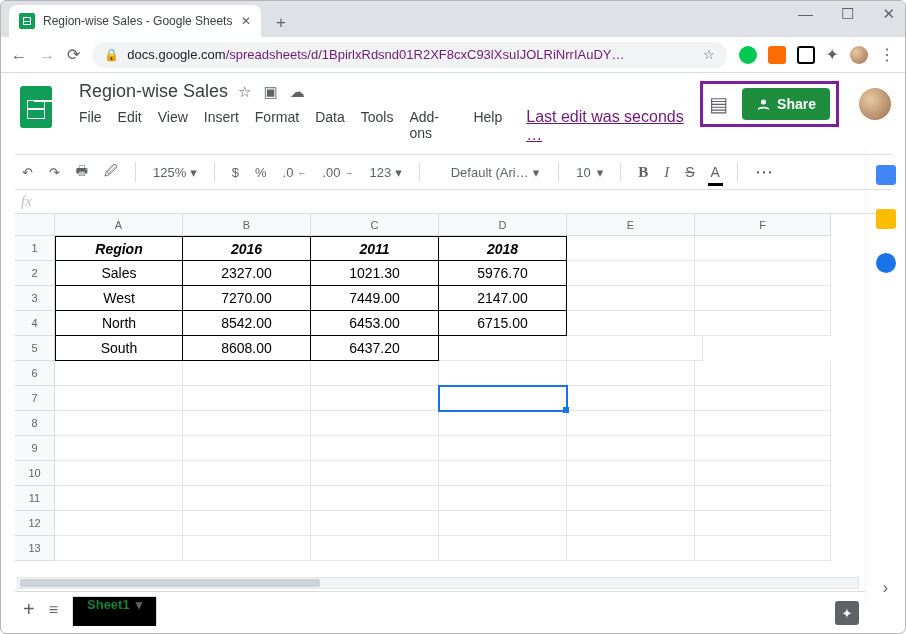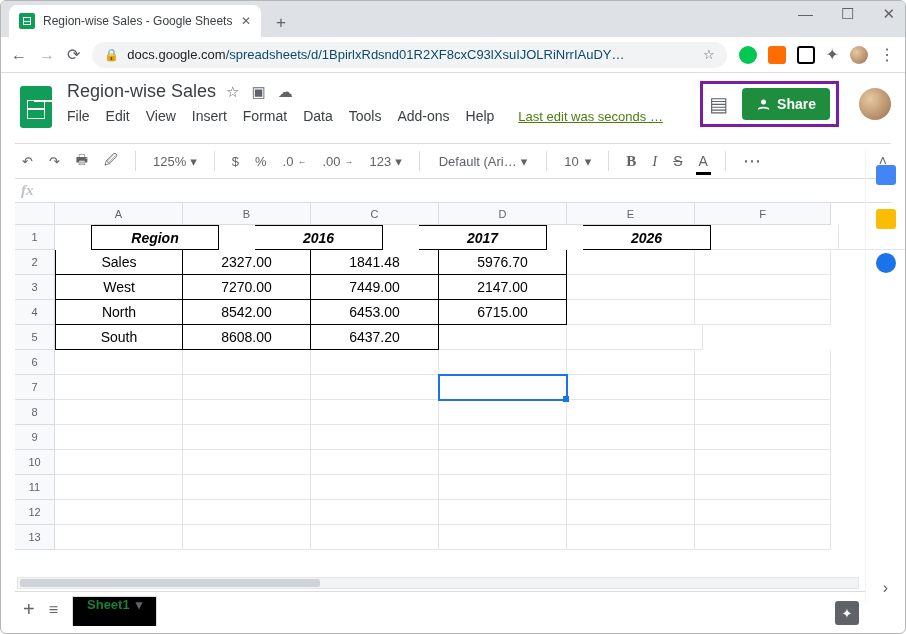--- a/index.html
+++ b/index.html
@@ -86,21 +86,21 @@
     border-radius: 13px;
     display: flex;
     align-items: center;
     padding: 0 12px;
     gap: 8px;
     color: #5f6368;
     font-size: 13px;
   }
   .url-field .lock { font-size: 12px; color:#5f6368; }
   .url-field .url-text { flex:1; white-space:nowrap; overflow:hidden; text-overflow:ellipsis; color:#202124;}
-  .url-field .url-text .grey { color:#0c4a6e;}
+  .url-field .url-text .grey { color:#701a75;}
   .ext-icons { display:flex; align-items:center; gap:11px; }
   .ext-icons .ext { width:18px; height:18px; border-radius:3px; }
   
   .doc-header {
     display: flex;
     align-items: flex-start;
     padding: 8px 14px 0 14px;
     gap: 10px;
   }
   .sheets-logo {
@@ -114,27 +114,27 @@
     position: relative;
   }
   .sheets-logo .pg::after{
     content:""; position:absolute; left:7px; right:7px; top:14px; bottom:9px;
     border:1.8px solid #fff;
   }
   .sheets-logo .pg::before{
     content:""; position:absolute; left:7px; right:7px; top:22px; height:1.8px; background:#fff;
     box-shadow: 0 -0px 0 #fff, 7px -8px 0 #fff;
   }
-  .doc-titles { flex:1; }
+  .doc-titles { flex:1;margin-left:12px; }
   .doc-title-row { display:flex; align-items:center; gap:10px; }
   .doc-title { font-size:18px; color:#3c4043; }
   .title-icons { color:#5f6368; display:flex; gap:12px; font-size:15px; }
   .menubar { display:flex; gap:16px; color:#3c4043; font-size:14px; margin-top:6px; align-items:baseline;}
   .menubar span { cursor:pointer;}
-  .last-edit { color:#4d7c0f; text-decoration: underline; margin-left:8px; font-size:13px;}
+  .last-edit { color:#701a75; text-decoration: underline; margin-left:8px; font-size:16px;}
   .header-right { display:flex; align-items:center; gap:12px; }
   .highlight-box { border:3px solid #7b1fa2; padding:4px 6px; display:flex; align-items:center; gap:14px;}
   .comment-ic { color:#5f6368; font-size:20px;}
   .share-btn {
     background:#1e8e3e; color:#fff; border:none; border-radius:4px;
     padding:8px 14px; font-size:14px; font-weight:600;
     display:flex; align-items:center; gap:6px; cursor:pointer;
   }
   .avatar { width:32px; height:32px; border-radius:50%; background: radial-gradient(circle at 35% 35%, #e8c9a0, #9b6e4f); margin-left:8px;}
   
@@ -149,45 +149,45 @@
     font-size:13px;
     padding: 0 4px;
   }
   .toolbar .sep { width:1px; height:20px; background:#dadce0; margin:0 4px;}
   .toolbar .tb { cursor:pointer; padding:3px 3px; display:flex; align-items:center; gap:4px;}
   .toolbar .bold { font-weight:700; font-family:"Times New Roman", serif; font-size:15px; }
   .toolbar .ital { font-style:italic; font-family:"Times New Roman", serif; font-size:15px;}
   .toolbar .strike { text-decoration: line-through; font-size:14px;}
   .toolbar .textcolor { position:relative; font-size:14px;}
   .toolbar .textcolor::after{content:""; position:absolute; left:0; right:0; bottom:-3px; height:3px; background:#000;}
-  .toolbar .fontbox { border:1px solid transparent; padding:2px 4px; min-width:80px; display:flex; justify-content:space-between; align-items:center;}
+  .toolbar .fontbox { border:1px solid transparent; padding:2px 4px; min-width:80px; display:flex; justify-content:space-between; align-items:center;margin-left:12px;}
   .toolbar .sizebox { min-width:30px; display:flex; justify-content:space-between; align-items:center; gap:6px;}
   .toolbar .dots { font-size:18px; letter-spacing:2px; }
   .toolbar .chev-up { margin-left:auto; font-size:14px; cursor:pointer;}
   
   .formulabar {
     margin: 0 14px;
     height:24px; border-bottom:1px solid #dadce0;
     display:flex; align-items:center; padding:0 6px;
-    color:#c0c3c6; font-style:italic; font-family:"Times New Roman",serif; font-size:15px;font-weight:bold;
+    color:#c0c3c6; font-style:italic; font-family:"Times New Roman",serif; font-size:15px;
   }
   
   .grid-wrap { margin: 0 0 0 14px; display:flex;}
   .grid { flex:1; }
   .colheads { display:flex; }
   .corner { width:40px; height:22px; background:#f8f9fa; border-right:1px solid #dadce0; border-bottom:1px solid #dadce0;}
   .colhead { height:22px; background:#f8f9fa; border-right:1px solid #dadce0; border-bottom:1px solid #dadce0; display:flex; align-items:center; justify-content:center; color:#5f6368; font-size:11px;}
   .colA{width:128px}.colB{width:128px}.colC{width:128px}.colD{width:128px}.colE{width:128px}.colF{width:136px}
   .gridrow { display:flex; }
   .rowhead { width:40px; background:#f8f9fa; border-right:1px solid #dadce0; border-bottom:1px solid #dadce0; display:flex; align-items:center; justify-content:center; color:#5f6368; font-size:11px;}
   .cell { height:25px; border-right:1px solid #e3e5e7; border-bottom:1px solid #e3e5e7; display:flex; align-items:center; justify-content:center; font-size:14px; color:#000;}
   .tblcell { border-right:1.4px solid #000; border-bottom:1.4px solid #000; }
   .tbltop { border-top:1.4px solid #000; }
   .tblleft { border-left:1.4px solid #000; }
-  .hdrcell { font-weight:700; font-style:italic;margin-left:36px; }
+  .hdrcell { font-weight:700; font-style:italic; }
   .selcell { outline:2px solid #1a73e8; outline-offset:-1px; position:relative;}
   .selcell::after{content:""; position:absolute; right:-3px; bottom:-3px; width:6px; height:6px; background:#1a73e8;}
   .rowh { height:25px;}
   
   .sidepanel {
     position:absolute; right:0; top:148px; bottom:30px; width:40px;
     border-left:1px solid #f1f3f4;
     display:flex; flex-direction:column; align-items:center; gap:24px; padding-top:16px;
   }
   .sidepanel .sic { width:20px; height:20px; border-radius:3px; cursor:pointer;}
@@ -353,31 +353,31 @@
       <div class="colhead colC">C</div>
       <div class="colhead colD">D</div>
       <div class="colhead colE">E</div>
       <div class="colhead colF">F</div>
     </div>
 
     <div class="gridrow">
       <div class="rowhead rowh">1</div>
       <div class="cell colA tblcell tbltop tblleft hdrcell">Region</div>
       <div class="cell colB tblcell tbltop hdrcell">2016</div>
-      <div class="cell colC tblcell tbltop hdrcell">2017</div>
-      <div class="cell colD tblcell tbltop hdrcell">2026</div>
+      <div class="cell colC tblcell tbltop hdrcell">2011</div>
+      <div class="cell colD tblcell tbltop hdrcell">2018</div>
       <div class="cell colE"></div>
       <div class="cell colF"></div>
     </div>
 
     <div class="gridrow">
       <div class="rowhead rowh">2</div>
       <div class="cell colA tblcell tblleft">Sales</div>
       <div class="cell colB tblcell">2327.00</div>
-      <div class="cell colC tblcell">1841.48</div>
+      <div class="cell colC tblcell">1021.30</div>
       <div class="cell colD tblcell">5976.70</div>
       <div class="cell colE"></div>
       <div class="cell colF"></div>
     </div>
     <div class="gridrow">
       <div class="rowhead rowh">3</div>
       <div class="cell colA tblcell tblleft">West</div>
       <div class="cell colB tblcell">7270.00</div>
       <div class="cell colC tblcell">7449.00</div>
       <div class="cell colD tblcell">2147.00</div>

